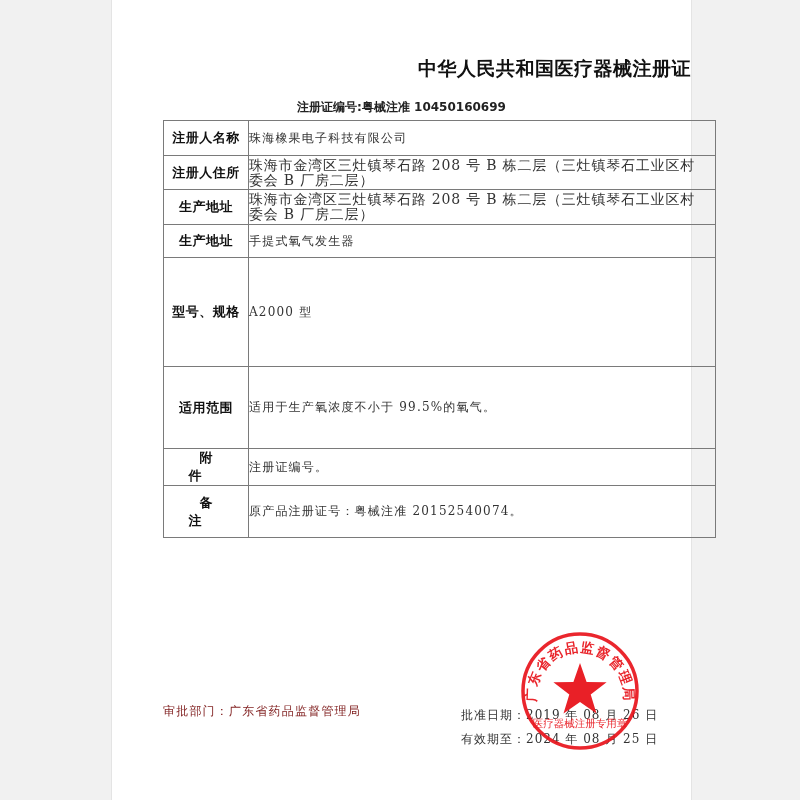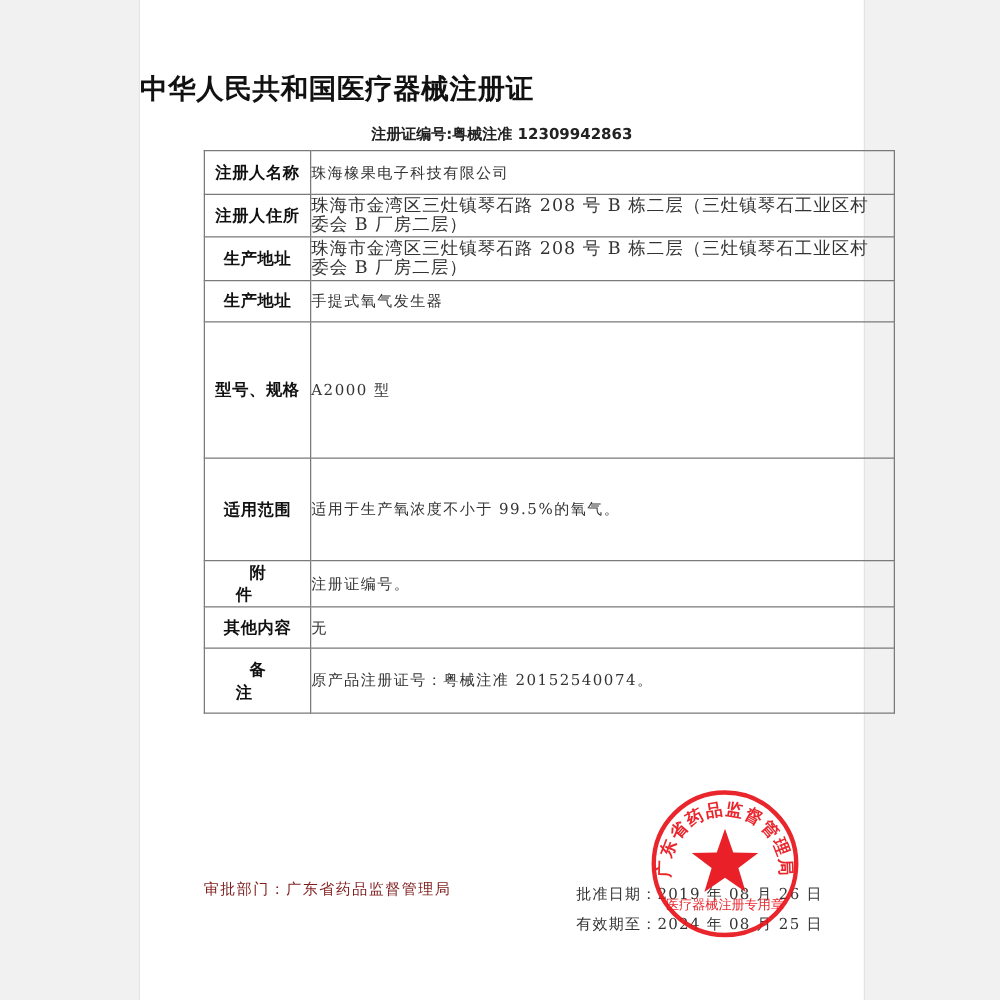--- a/index.html
+++ b/index.html
@@ -15,24 +15,24 @@
     position: absolute;
     left: 111px; top: 0;
     width: 579px; height: 800px;
     background: #ffffff;
     border-left: 1px solid #e4e4e4;
     border-right: 1px solid #e4e4e4;
   }
   .title {
     position: absolute;
     left: 0; right: 0; top: 56px;
-    text-align: left;
+    text-align: right;
     font-family: Liberation Serif, serif;
     font-weight: bold;
-    font-size: 22px;
+    font-size: 19px;
     letter-spacing: 0.5px;
     color: #111;
   }
   .regno {
     position: absolute;
     left: 0; right: 0; top: 99px;
     text-align: center;
     font-family: "DejaVu Sans", "Liberation Sans", sans-serif;
     font-weight: bold;
     font-size: 12px;
@@ -96,21 +96,21 @@
   }
 </style>
 </head>
 <body>
 
 <div class="page">
 
   <div class="title">中华人民共和国医疗器械注册证</div>
 
   <div class="regno">
-    <span class="label">注册证编号:</span><span>粤械注准 12309942863</span>
+    <span class="label">注册证编号:</span><span>粤械注准 10450160699</span>
   </div>
 
   <table class="cert">
     <tbody>
         <tr style="height:35px">
       <td class="k">注册人名称</td>
       <td class="v">珠海橡果电子科技有限公司</td>
     </tr>
     <tr style="height:34px">
       <td class="k">注册人住所</td>
@@ -129,24 +129,20 @@
       <td class="v">A2000 型</td>
     </tr>
     <tr style="height:82px">
       <td class="k">适用范围</td>
       <td class="v">适用于生产氧浓度不小于 99.5%的氧气。</td>
     </tr>
     <tr style="height:28px">
       <td class="k"><span class="spaced">附件</span></td>
       <td class="v">注册证编号。</td>
     </tr>
-    <tr style="height:33px">
-      <td class="k">其他内容</td>
-      <td class="v">无</td>
-    </tr>
     <tr style="height:52px">
       <td class="k"><span class="spaced">备注</span></td>
       <td class="v">原产品注册证号：粤械注准 20152540074。</td>
     </tr>
   </tbody>
     </table>
 
   <div class="footer-left">审批部门：广东省药品监督管理局</div>
 
   <div class="footer-right">

